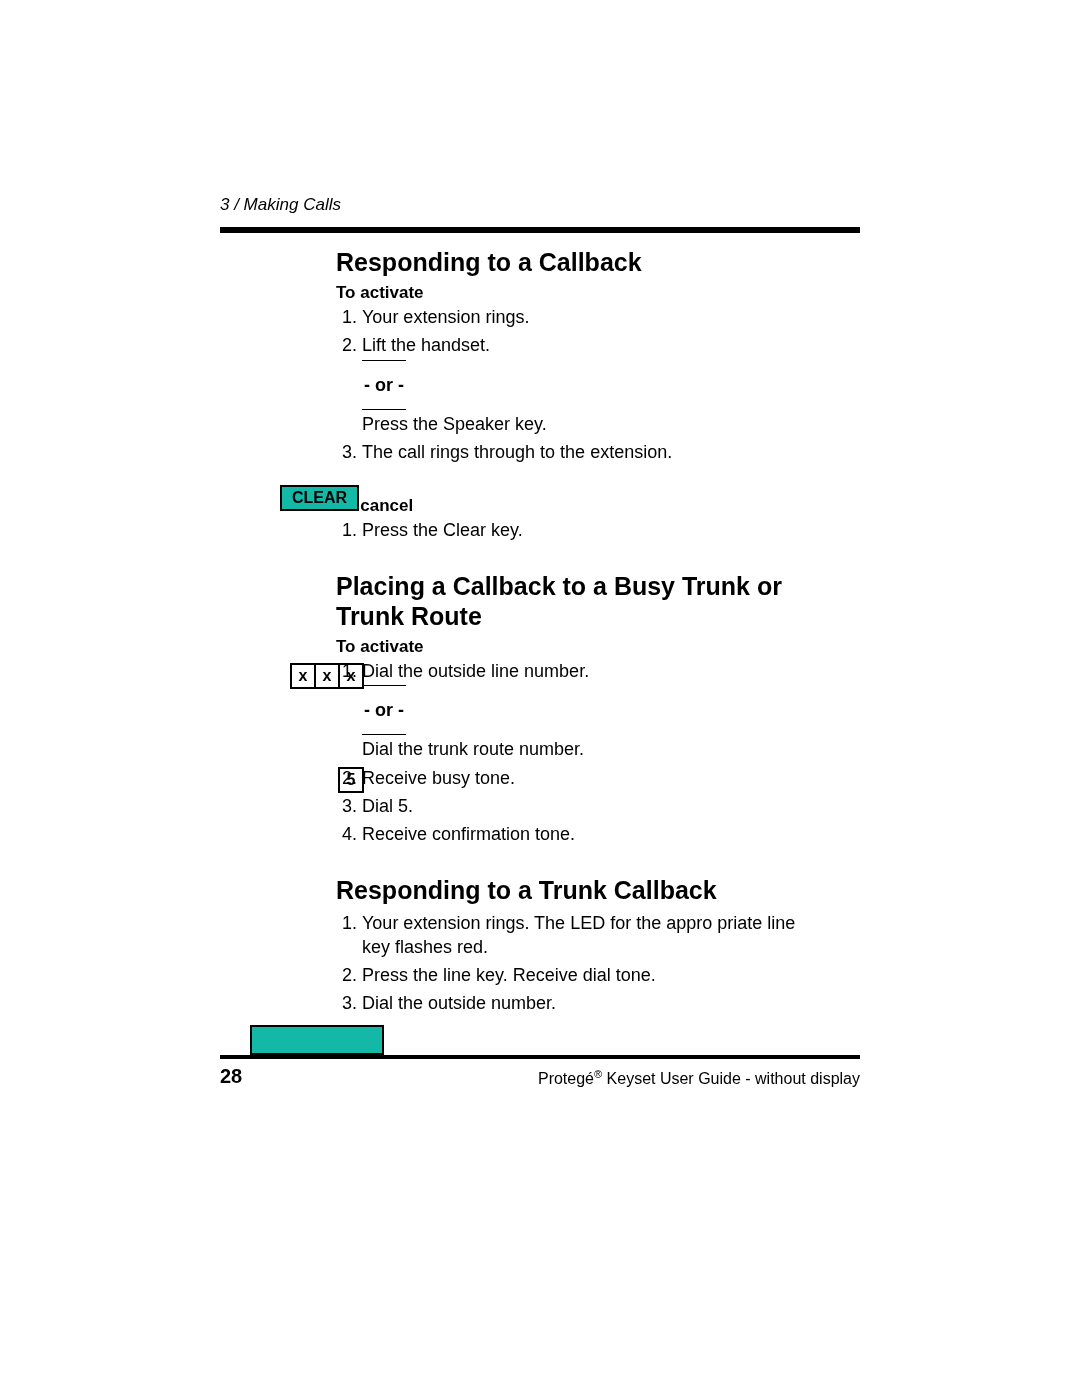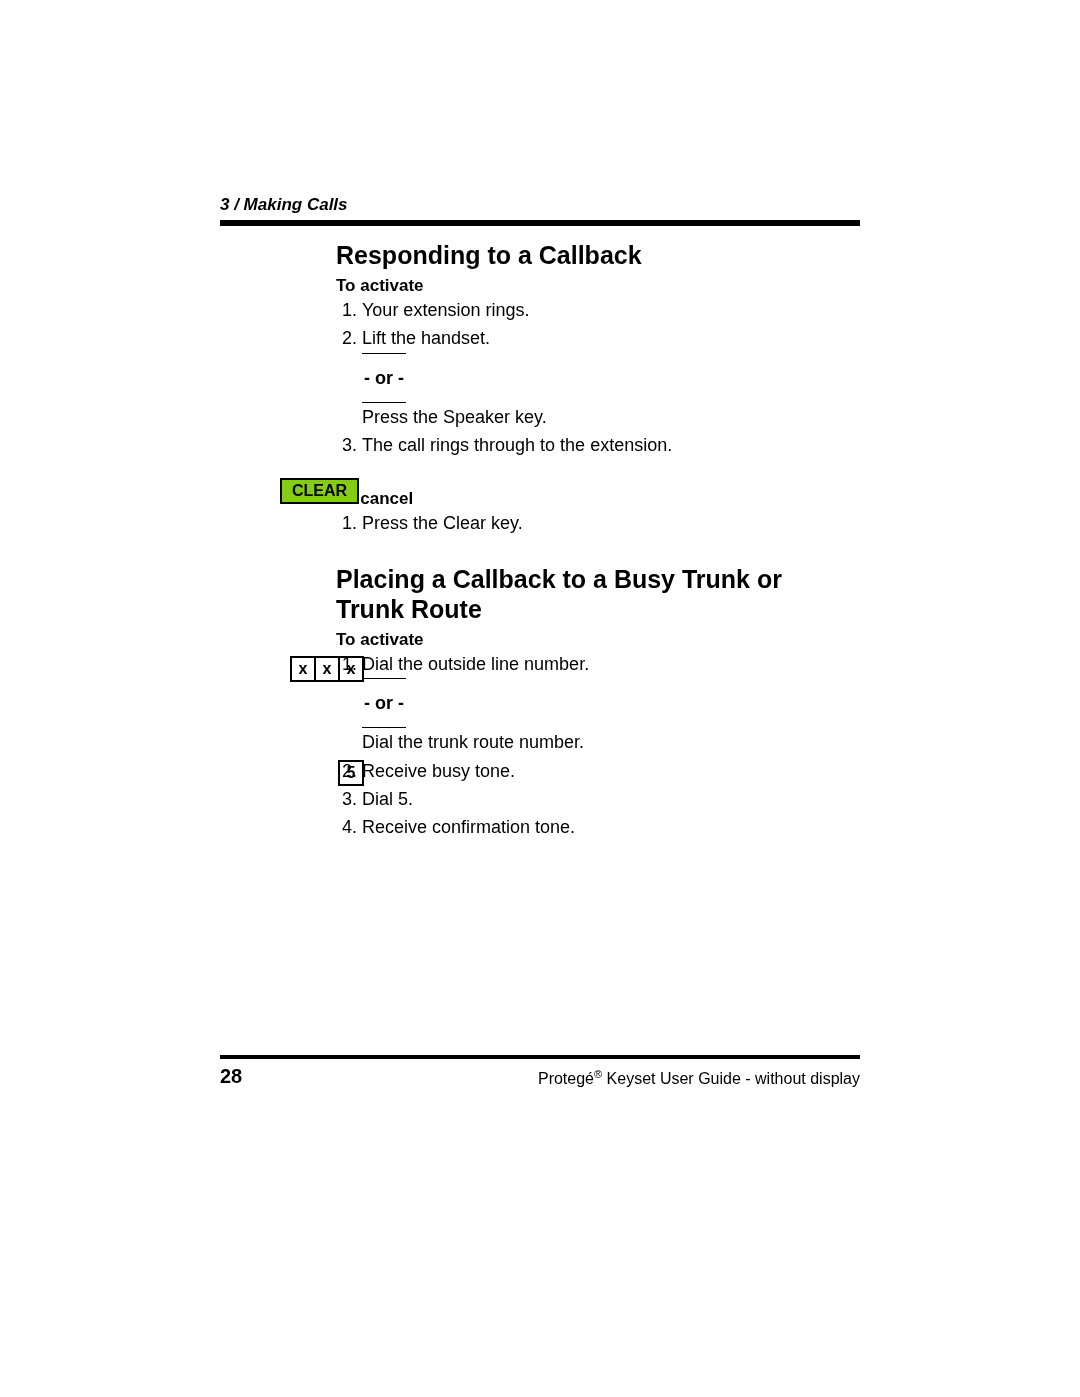--- a/index.html
+++ b/index.html
@@ -14,22 +14,22 @@
   }
   .page {
     position: absolute;
     left: 220px;
     top: 195px;
     width: 640px;
   }
   .chapter-header {
     font-size: 17px;
     font-style: italic;
-    font-weight: bold;
-    margin-bottom: 5px;
+    font-weight: normal;
+    margin-bottom: 12px;
   }
   .thick-rule {
     border-top: 6px solid #000;
     margin-bottom: 14px;
   }
   .content-col {
     margin-left: 116px;
     width: 460px;
   }
   h2.section {
@@ -60,21 +60,21 @@
     padding: 12px 2px;
     margin: 2px 0;
   }
   .margin-key {
     position: absolute;
     border: 2px solid #000;
     font-weight: bold;
     font-size: 16px;
     text-align: center;
     padding: 2px 10px;
-    background: #84cc16;
+    background: #14b8a6;
   }
   .digits {
     display: inline-flex;
     border: 2px solid #000;
     font-weight: bold;
     font-size: 16px;
   }
   .digits span {
     width: 22px;
     text-align: center;
@@ -163,20 +163,31 @@
         <span>x</span>
         <span>x</span>
         <span>x</span>
       </div>
     </div>
     <div style="position:absolute; left:118px; top:196px;">
       <div class="single-digit">5</div>
     </div>
   </div>
 
+  <div style="position:relative; margin-top:28px;">
+    <div class="content-col">
+      <h2 class="section">Responding to a Trunk Callback</h2>
+      <ol class="steps">
+        <li>Your extension rings. The LED for the appro priate line key flashes red.</li>
+        <li>Press the line key. Receive dial tone.</li>
+        <li>Dial the outside number.</li>
+      </ol>
+    </div>
+    <div class="margin-key" style="left:30px; top:150px; width:110px; height:22px;"> </div>
+  </div>
 
   <div style="position:absolute; left:0; top:820px; width:640px;">
     <div class="footer-rule"></div>
     <div class="footer">
       <div class="page-num">28</div>
       <div class="footer-text">
         <span>Protegé</span><span class="reg">®</span><span> Keyset User Guide - without display</span>
       </div>
     </div>
   </div>

